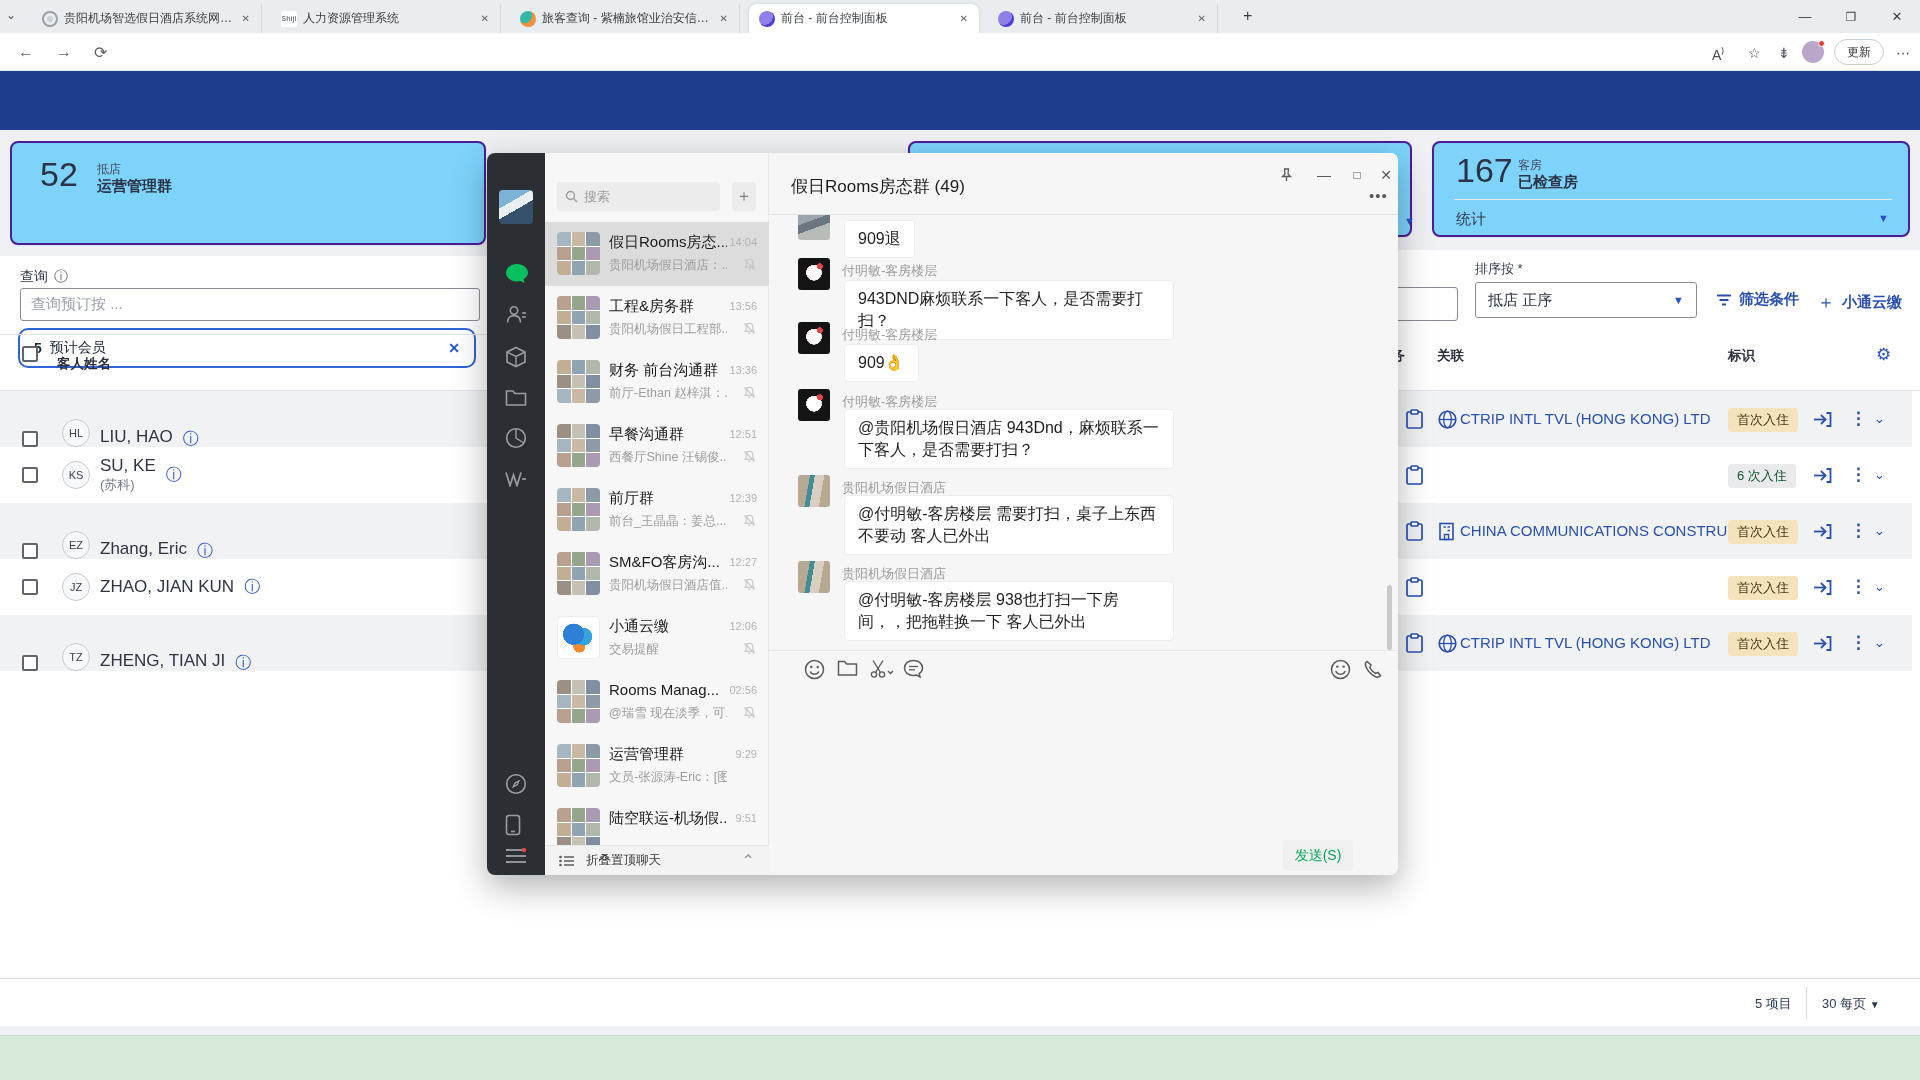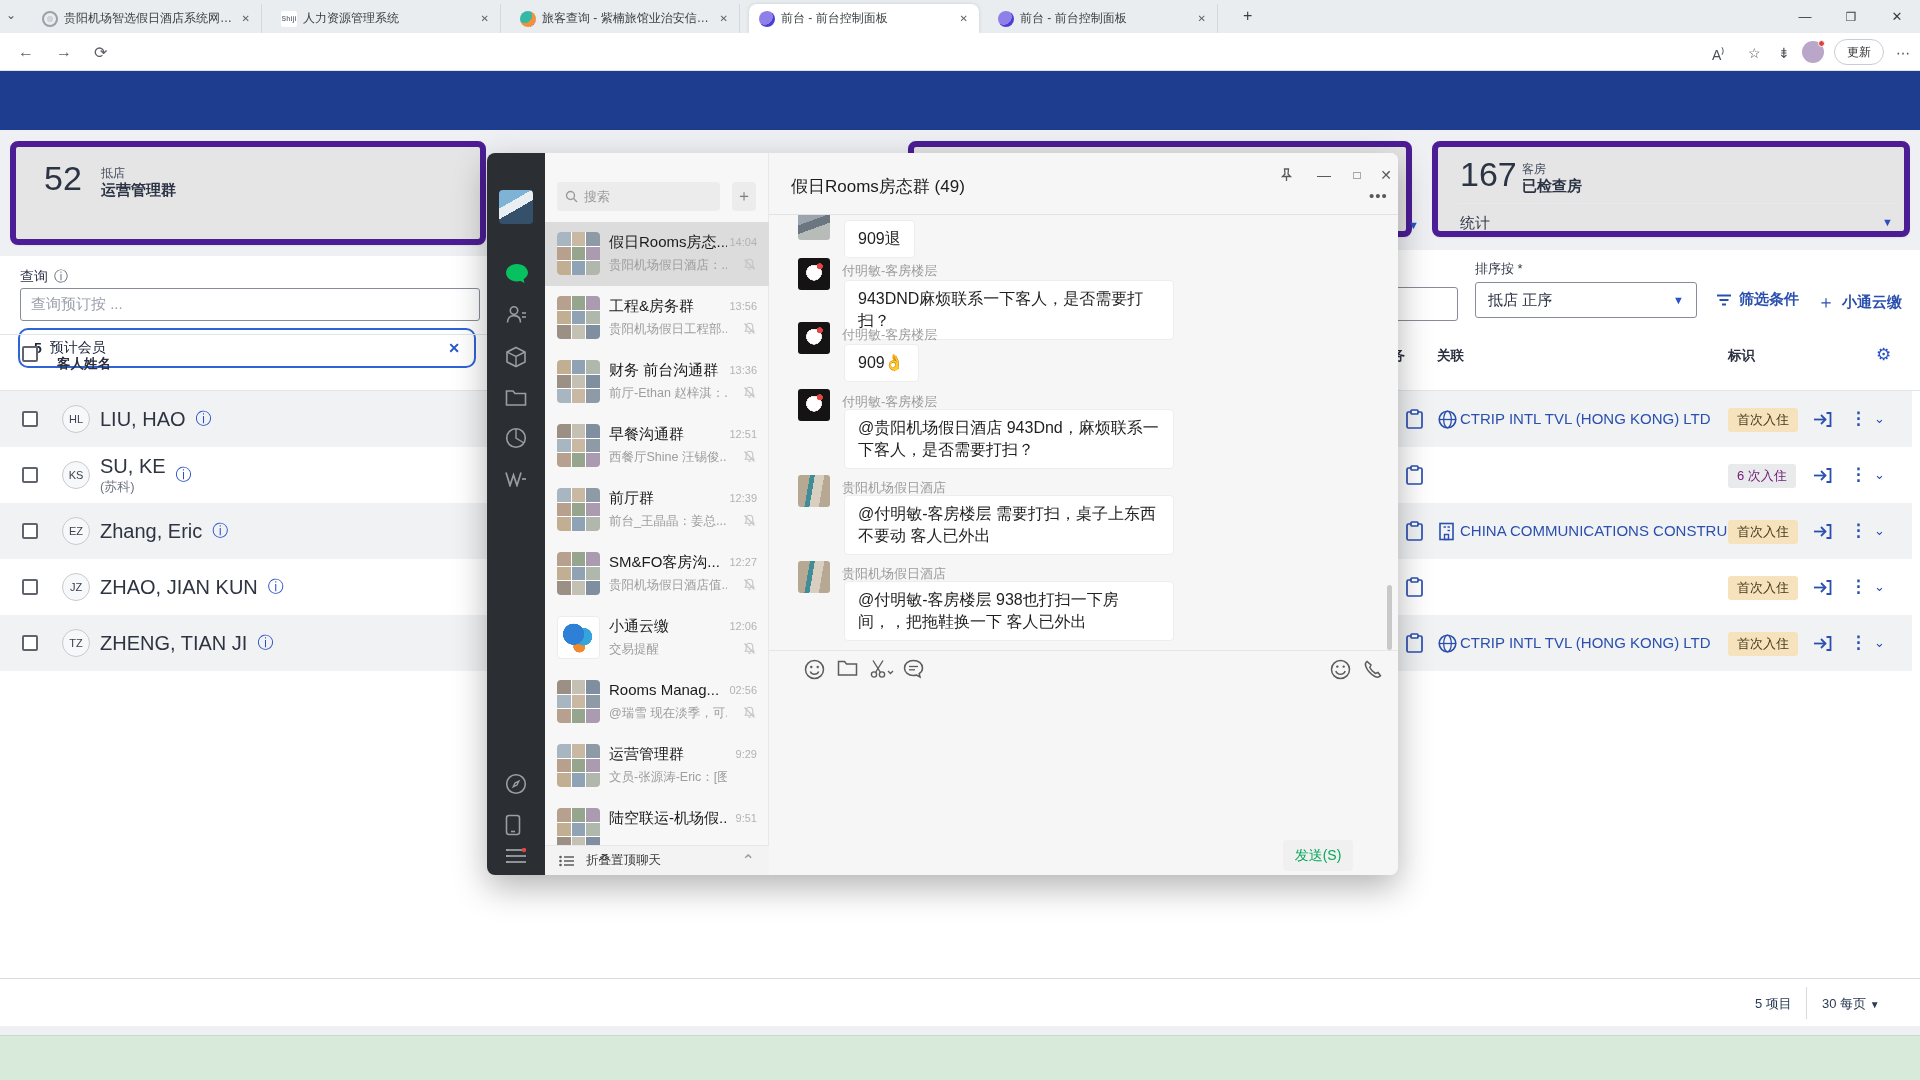--- a/index.html
+++ b/index.html
@@ -48,46 +48,46 @@
   .badge.x{background:#eef1f7;color:#1e3d8f;}
   .badge.ok{background:#27a35f;color:#fff;}
   #propbox{left:1776px;top:80px;line-height:1.3;}
   #propbox .p{font-weight:bold;font-size:13px;}
   #propbox .d{font-size:11px;color:rgba(255,255,255,.85);}
   #kc{left:1861px;top:82px;width:38px;height:38px;background:rgba(255,255,255,.18);border-radius:4px;display:flex;align-items:center;justify-content:center;font-weight:bold;font-size:14px;}
 
   
   #content{left:0;top:130px;width:1920px;height:896px;background:#fff;}
   .grayband{background:#eef0f3;}
-  .card{background:#e5e5e5;border:6px solid #4c1d95;border-radius:8px;box-shadow:0 1px 2px rgba(0,0,0,.06);}
+  .card{background:#7dd3fc;border:2px solid #4c1d95;border-radius:8px;box-shadow:0 1px 2px rgba(0,0,0,.06);}
   .statnum{font-size:34px;color:#2b3345;}
   .stattag{font-size:12px;color:#434b5e;}
   .statlbl{font-size:15px;font-weight:bold;color:#2b3345;}
   #chip{left:18px;top:198px;width:458px;height:40px;border:2px solid #2f64d6;border-radius:10px;background:#fff;display:flex;align-items:center;padding:0 14px;font-size:14px;color:#20283c;}
   #chip .n{font-weight:bold;margin-right:8px;}
   #chip .x{margin-left:auto;color:#2456c6;font-weight:bold;font-size:14px;}
   .qlabel{font-size:14px;color:#2c3345;display:flex;gap:6px;align-items:center;}
   .qlabel .inf{color:#5b6372;}
   .input{border:1px solid #878c96;border-radius:3px;background:#fff;display:flex;align-items:center;padding:0 10px;font-size:15px;color:#9aa0aa;}
   .thead{font-size:13.5px;font-weight:bold;color:#2c3040;}
   .hr{background:#e1e4e9;height:1px;}
   .cbx{width:16px;height:16px;border:2px solid #60646e;border-radius:2px;background:#fff;}
   .grow{position:absolute;left:0;width:487px;height:56px;display:flex;align-items:center;padding-left:22px;}
-  .grow.alt{background:#f1f2f4;}
+  .grow.alt{background:#f1f2f4;align-items:flex-end;}
   .gav{width:28px;height:28px;border-radius:50%;border:1px solid #c6cad2;background:#f7f8f9;color:#3c4150;font-size:11px;display:flex;align-items:center;justify-content:center;margin:0 10px 0 24px;}
-  .gname{font-size:20px;color:#2f3442;}
+  .gname{font-size:17px;color:#2f3442;}
   .galt{font-size:13px;color:#6f7580;}
   .ginfo{margin-left:10px;color:#2950c8;font-size:16px;line-height:1;}
   .rrow{position:absolute;left:1398px;width:514px;height:56px;}
   .rrow.alt{background:#f1f2f4;}
   .rrow .ic{position:absolute;color:#2a4fae;}
   .rcompany{position:absolute;left:62px;top:19px;font-size:15px;color:#2a4fae;white-space:nowrap;}
   .rbadge{position:absolute;left:330px;top:17px;font-size:13px;padding:3px 9px;border-radius:3px;white-space:nowrap;}
   .rbadge.orange{background:#f6e3bd;color:#463a1a;}
-  .rbadge.gray{background:#e8eaec;color:#701a75;}
+  .rbadge.gray{background:#e8eaec;color:#14532d;}
   .sel{border:1px solid #878c96;border-radius:3px;background:#fff;display:flex;align-items:center;padding:0 12px;font-size:15px;color:#2c3345;}
   .linkbtn{display:flex;align-items:center;gap:7px;font-size:15px;font-weight:bold;color:#2a4fae;}
   #pager{left:0;top:848px;width:1920px;height:48px;border-top:1px solid #d7dae0;background:#fff;}
   #pager .t{font-size:13px;color:#2b3a55;}
 
   
   #wechat{left:487px;top:153px;width:911px;height:722px;border-radius:8px;overflow:hidden;box-shadow:0 12px 34px rgba(0,0,0,.30);background:#f6f6f7;}
   #wcside{left:0;top:0;width:58px;height:722px;background:#2b2e33;}
   #wcavatar{left:12px;top:37px;width:34px;height:34px;border-radius:4px;background:linear-gradient(150deg,#7fb3d6 0 35%,#e8eef2 35% 55%,#35506b 55%);}
   .sic{position:absolute;left:18px;width:22px;height:22px;color:#9a9da1;}

